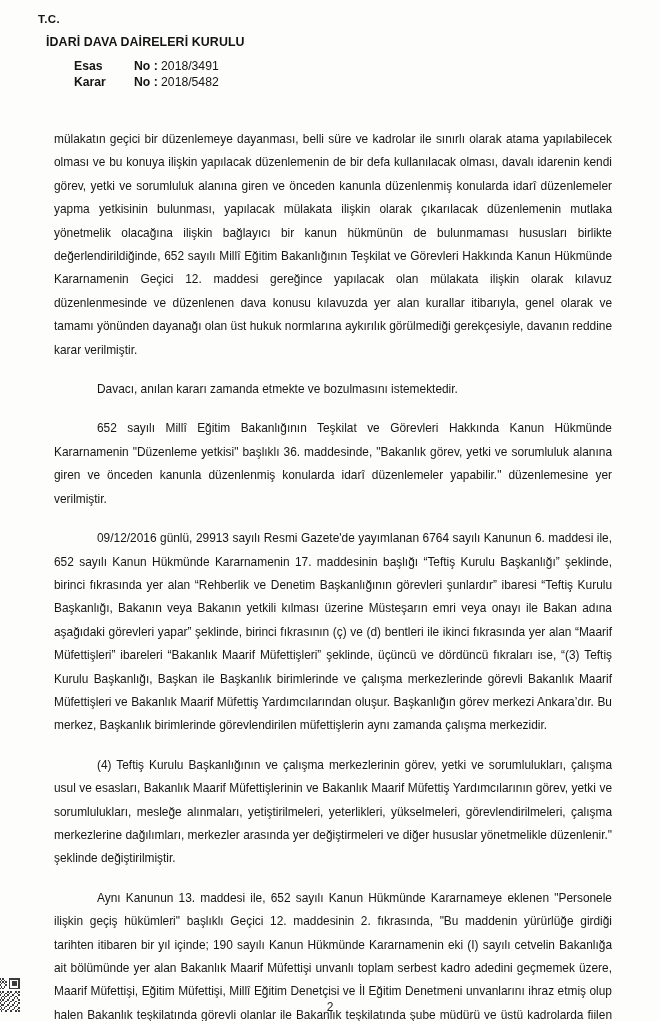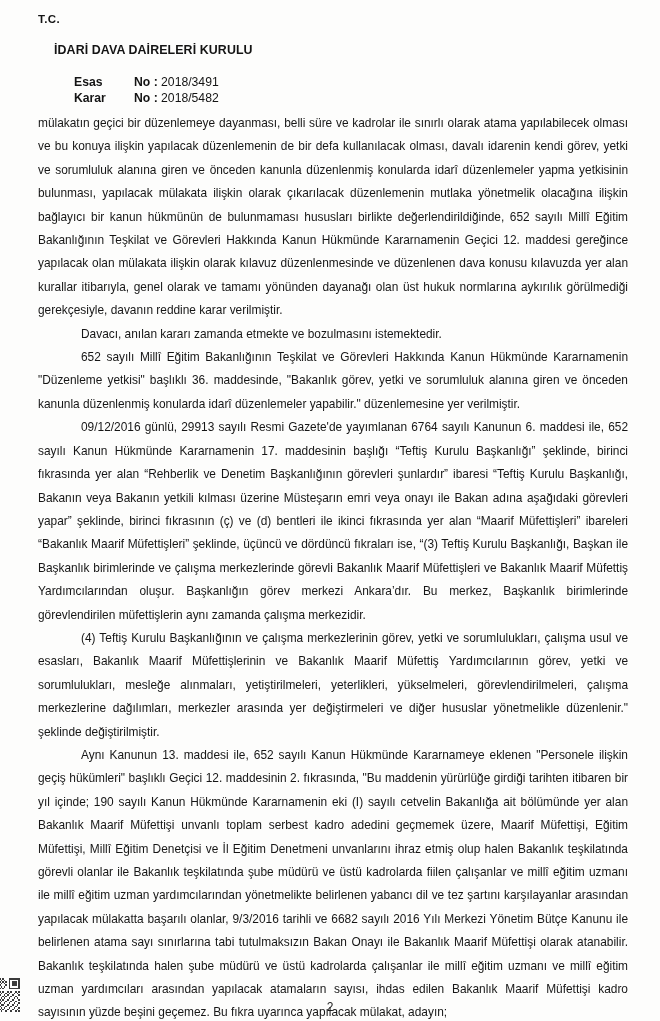--- a/index.html
+++ b/index.html
@@ -37,21 +37,21 @@
     width: 258px;
     margin: 0;
   }
   .hdr-tc { letter-spacing: 0.4px; }
   .hdr-danistay { letter-spacing: 3.2px; }
   .hdr-kurulu {
     font-weight: bold;
     font-size: 12.4px;
     line-height: 16px;
     letter-spacing: 0.1px;
-    margin: 16px;
+    margin: 8px;
     white-space: nowrap;
   }
   .hdr-row {
     font-size: 12.2px;
     line-height: 16px;
     font-weight: bold;
     white-space: nowrap;
     margin: 0;
     padding-left: 36px;
   }
@@ -72,21 +72,21 @@
     left: 38px;
     top: 112px;
     width: 590px;
     font-size: 11.9px;
     line-height: 23.4px;
     text-align: justify;
     text-justify: inter-word;
     color: #161616;
   }
   .para {
-    margin: 0;
+    margin: 16px;
     text-indent: 43px;
     text-align: justify;
   }
   .para.noindent {
     text-indent: 0;
   }
 
   
   .page-number {
     position: absolute;

